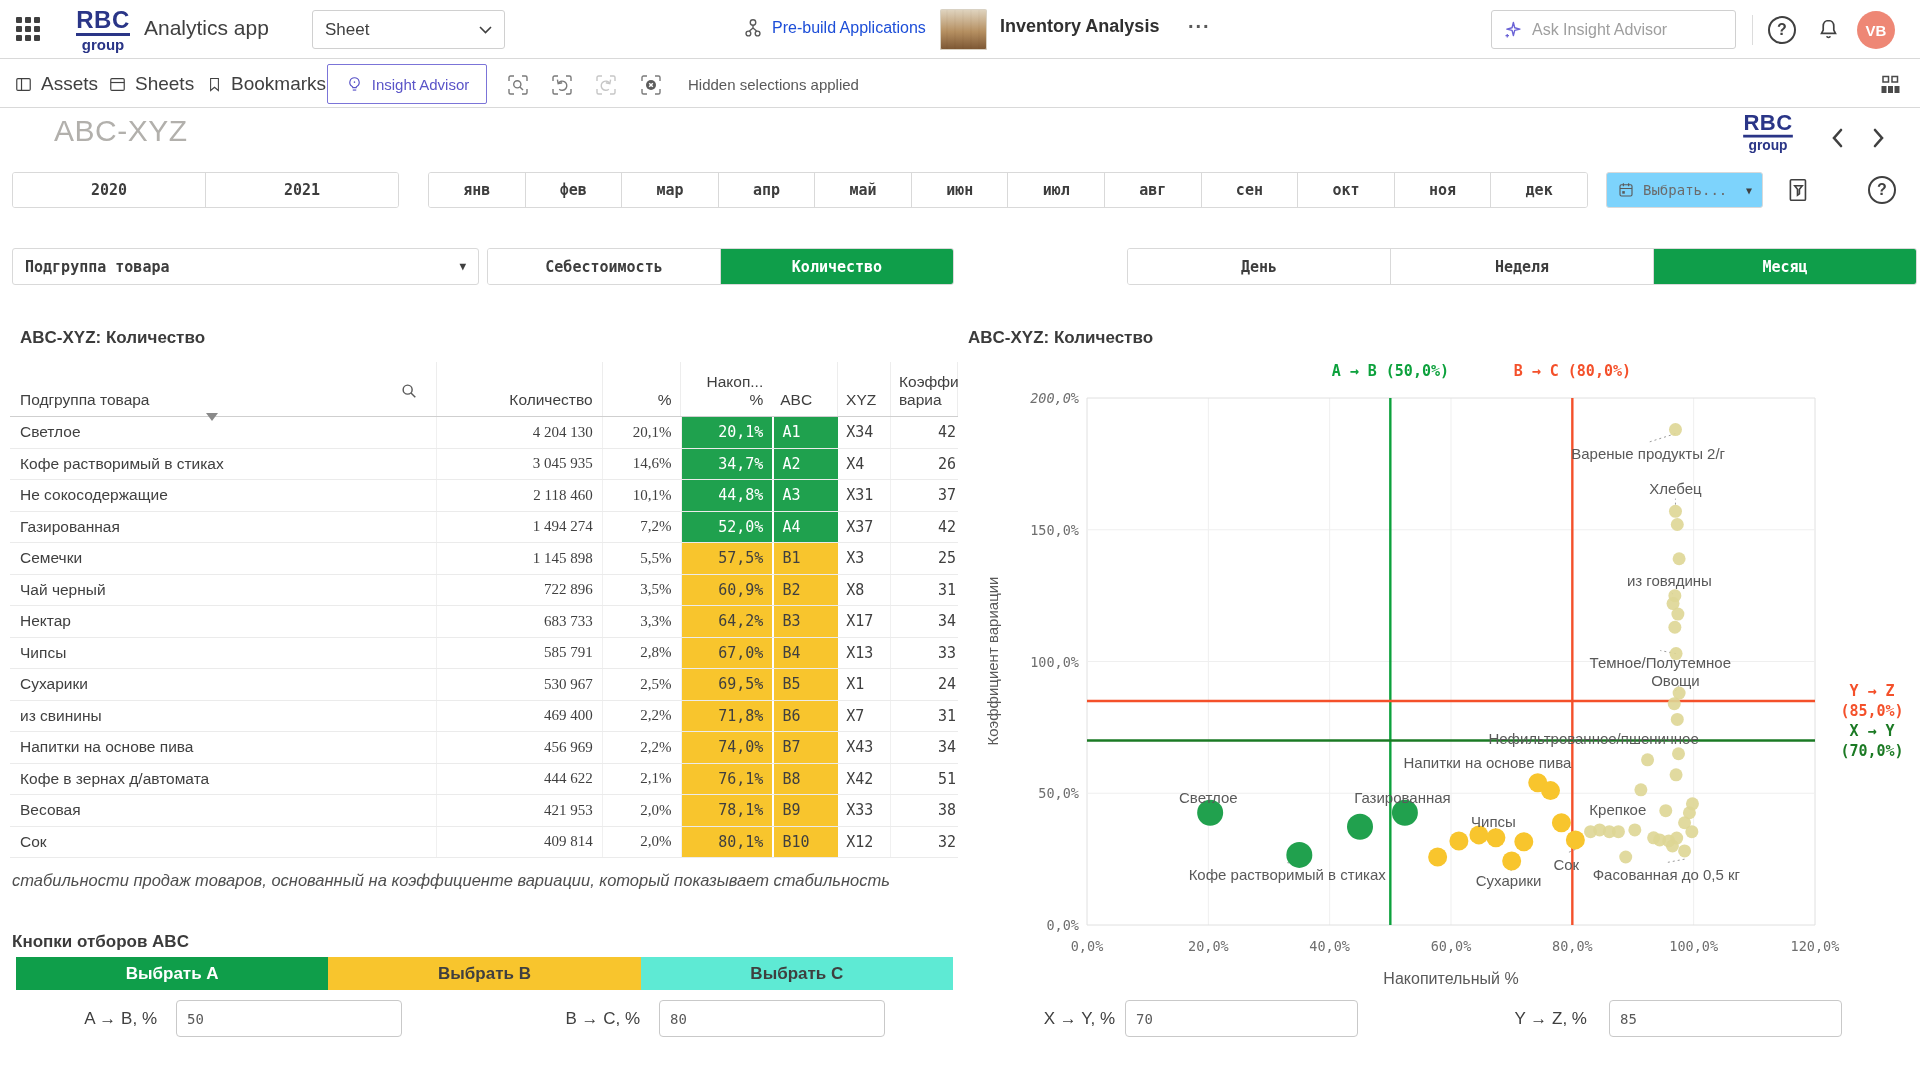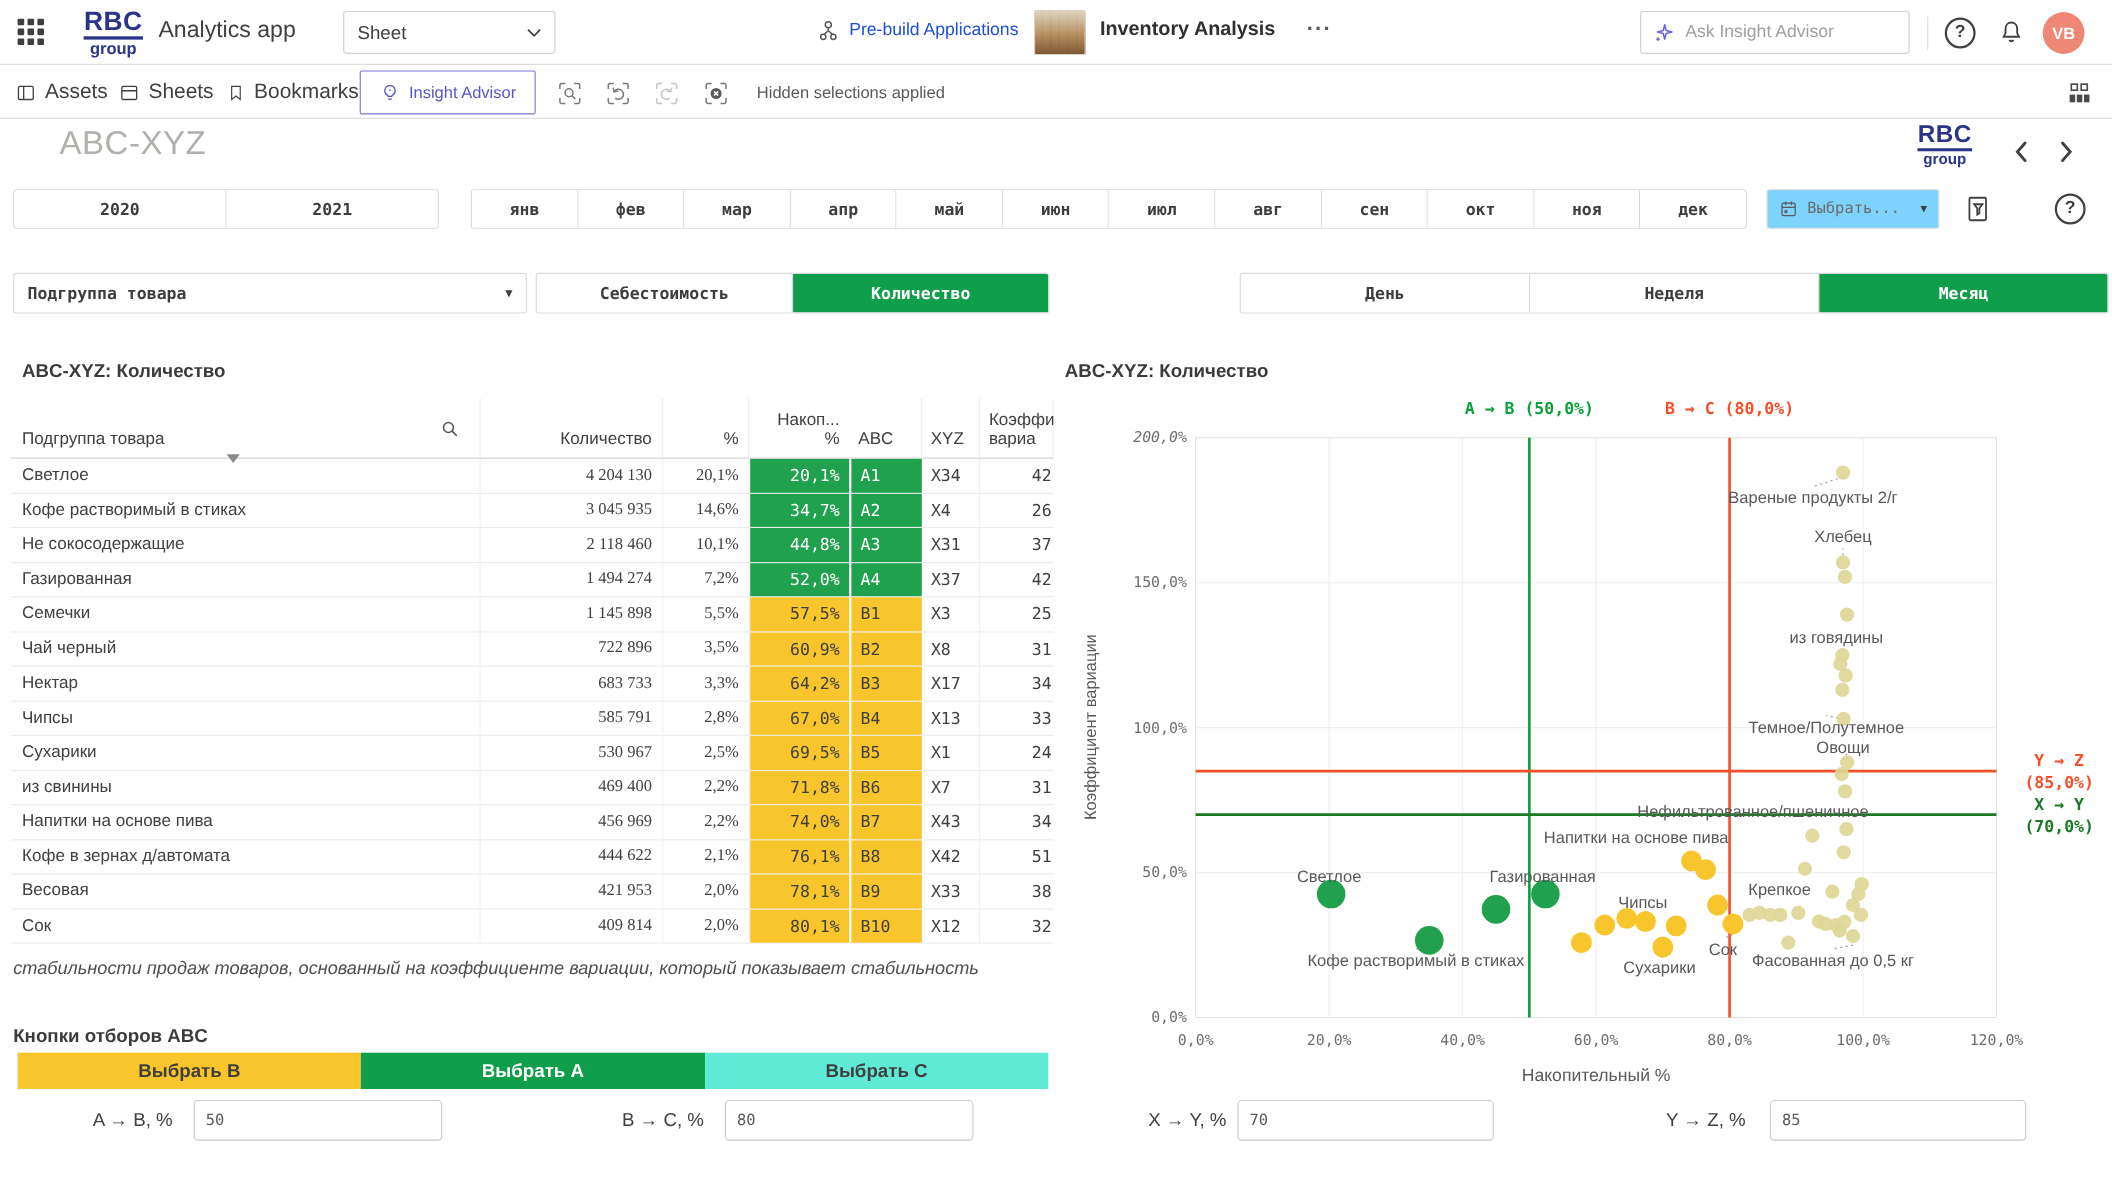--- a/index.html
+++ b/index.html
@@ -503,22 +503,22 @@
           <div class="td abc bgB" style="width: 66px;">B10</div>
           <div class="td xyz" style="width: 53px;">X12</div>
           <div class="td cv" style="width: 67px;">32</div>
         </div>
       </div>
     <div class="note">
       <div>стабильности продаж товаров, основанный на коэффициенте вариации, который показывает стабильность</div>
     </div>
     <div class="btn-title">Кнопки отборов ABC</div>
     <div class="selbtns" id="select-buttons">
+        <div class="selbtn A">Выбрать A</div>
         <div class="selbtn B">Выбрать B</div>
-        <div class="selbtn A">Выбрать A</div>
         <div class="selbtn C">Выбрать C</div>
       </div>
     <div class="inp-row" id="left-inputs">
         <div class="inp-label" style="left: 75px; width: 72px;">A → B, %</div>
         <input class="inp-box" value="50" style="left: 166px; width: 226px;">
         <div class="inp-label" style="left: 548px; width: 82px;">B → C, %</div>
         <input class="inp-box" value="80" style="left: 649px; width: 226px;">
       </div>
   </section>
 

